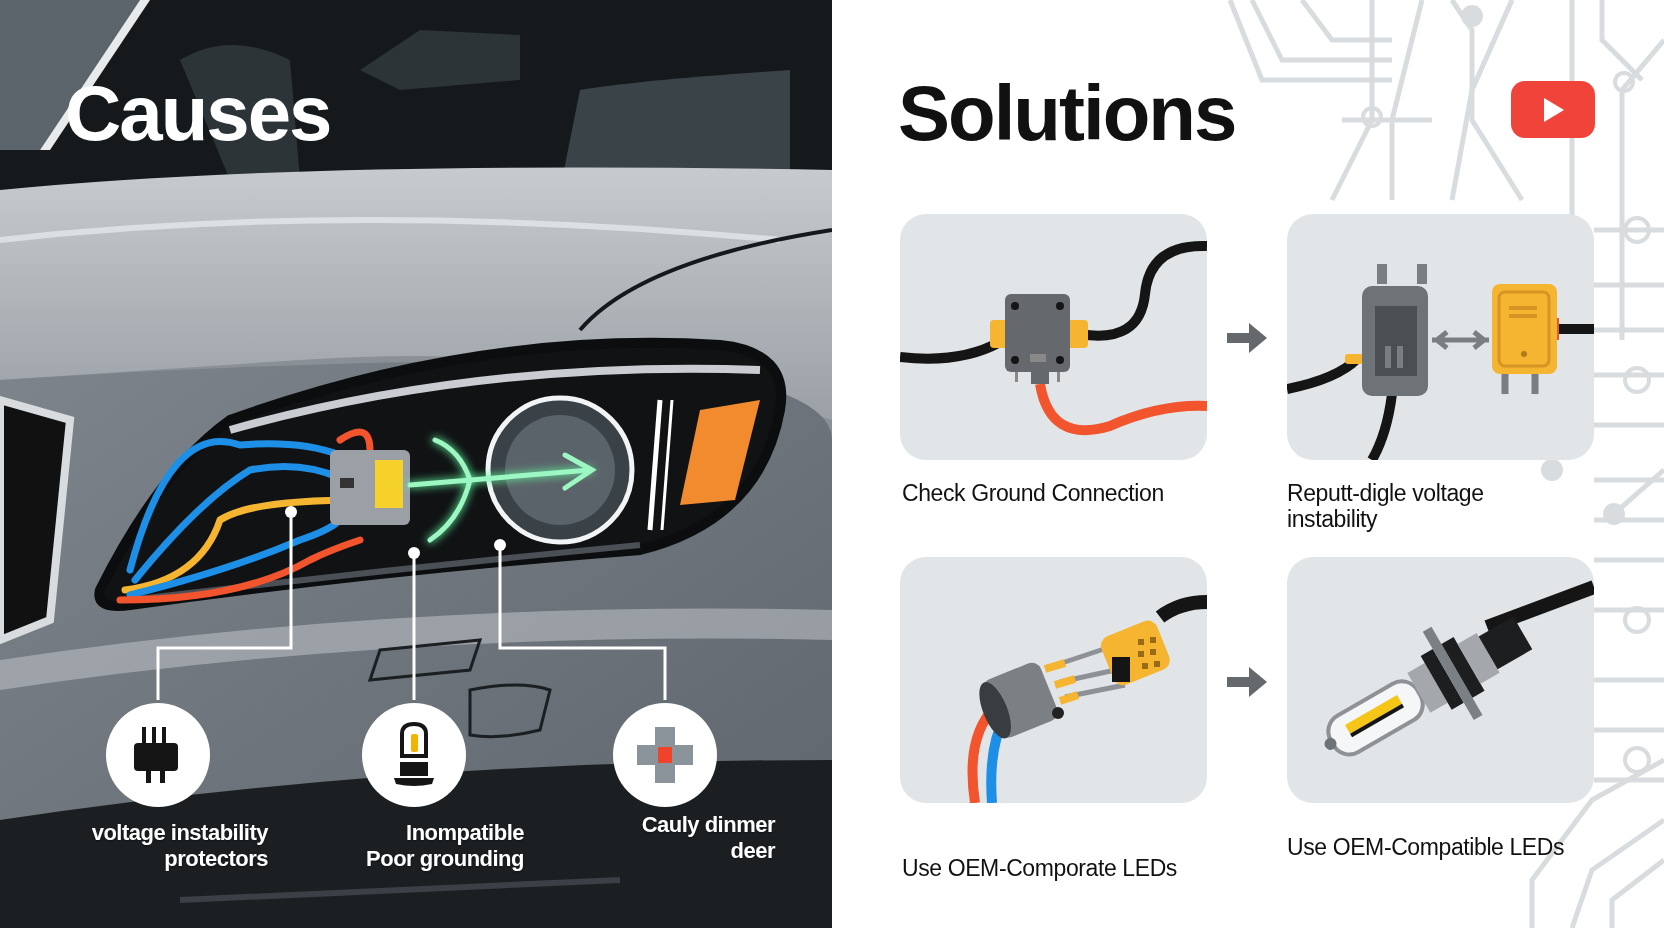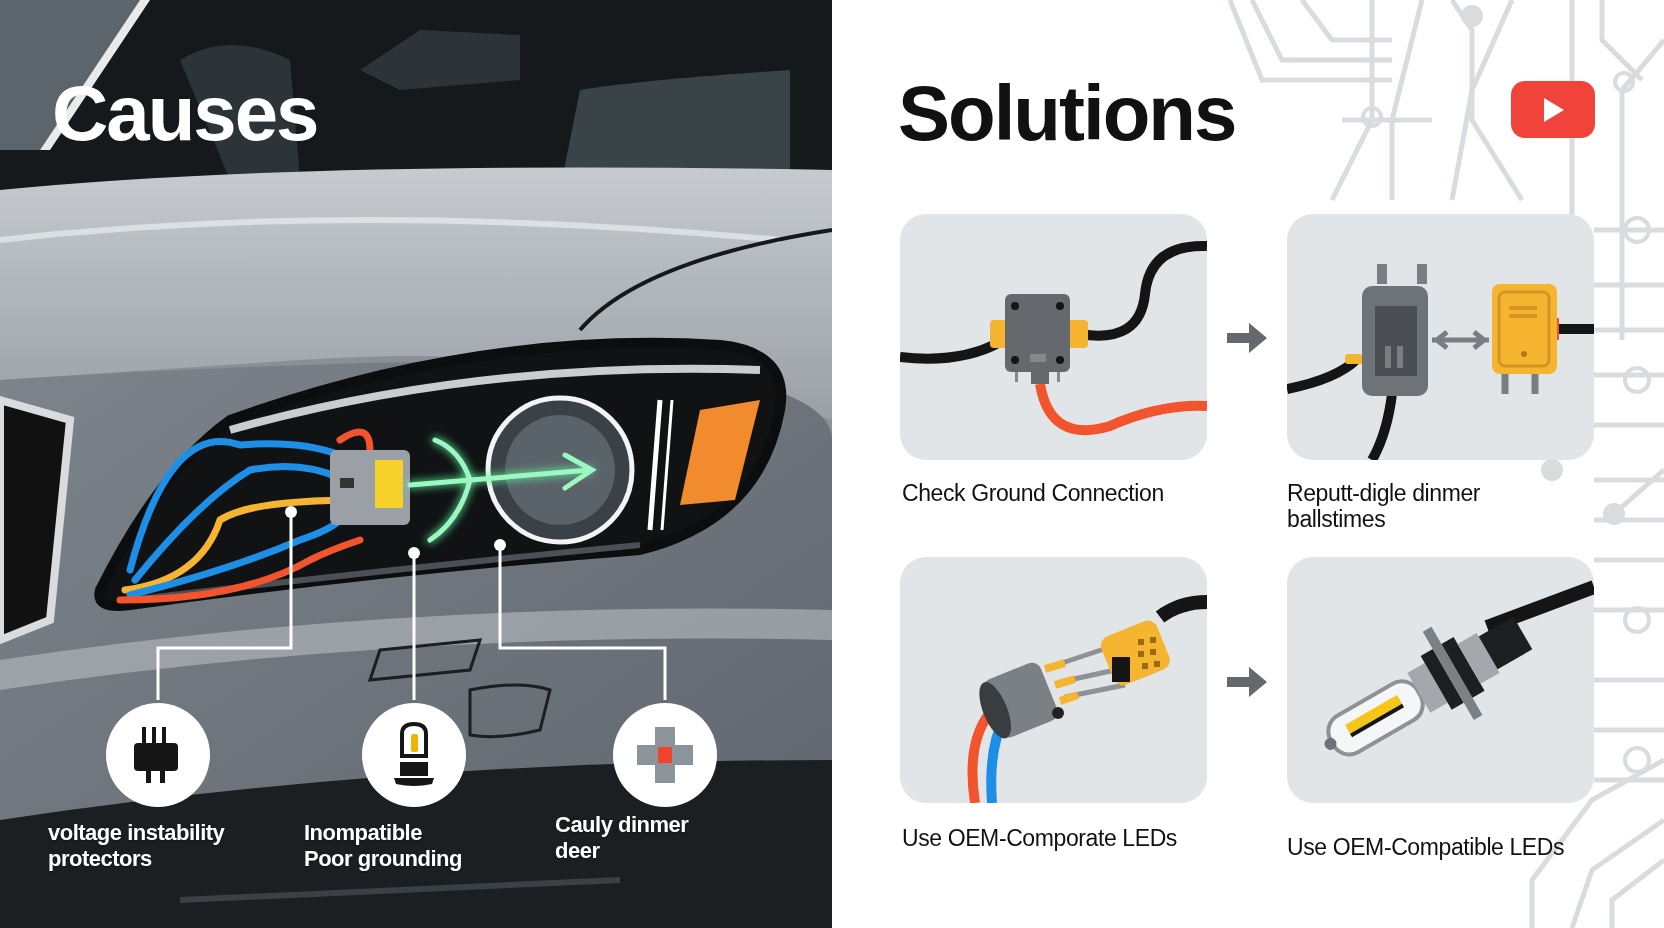--- a/index.html
+++ b/index.html
@@ -1,21 +1,21 @@
 <!DOCTYPE html>
 <html><head>
 <meta charset="utf-8">
 <style>
 *{margin:0;padding:0;box-sizing:border-box}
 body{width:1664px;height:928px;overflow:hidden;font-family:"Liberation Sans",sans-serif;background:#fff;position:relative}
 .left{position:absolute;left:0;top:0;width:832px;height:928px;overflow:hidden;background:#8a9096}
 .right{position:absolute;left:832px;top:0;width:1008px;height:928px;background:#fff;overflow:hidden}
 .title{position:absolute;font-weight:bold;font-size:78px;letter-spacing:-2px}
 .cause-circle{position:absolute;width:104px;height:104px;border-radius:50%;background:#fff;display:flex;align-items:center;justify-content:center}
-.cause-label{position:absolute;width:220px;text-align:left;color:#fff;font-weight:bold;font-size:22px;line-height:26px;letter-spacing:-0.5px;text-shadow:0 1px 2px rgba(0,0,0,.4)}
+.cause-label{position:absolute;width:220px;text-align:right;color:#fff;font-weight:bold;font-size:22px;line-height:26px;letter-spacing:-0.5px;text-shadow:0 1px 2px rgba(0,0,0,.4)}
 .card{position:absolute;width:307px;height:246px;border-radius:26px;background:#e2e5e8;overflow:hidden}
 .card-label{position:absolute;font-weight:normal;font-size:23px;line-height:26px;color:#111;letter-spacing:-0.4px}
 .arrow{position:absolute;width:40px;height:30px}
 .yt{position:absolute;left:1511px;top:81px;width:84px;height:57px;border-radius:14px;display:flex;align-items:center;justify-content:center}
 </style>
 </head>
 <body>
 
 <div class="left">
   <svg width="832" height="928" viewBox="0 0 832 928" style="position:absolute;left:0;top:0">
@@ -91,21 +91,21 @@
     <g stroke="#fff" stroke-width="3" fill="none">
       <path d="M291,515 L291,648 L158,648 L158,700"></path>
       <path d="M414,553 L414,700"></path>
       <path d="M500,545 L500,648 L665,648 L665,700"></path>
     </g>
     <circle cx="291" cy="512" r="6" fill="#fff"></circle>
     <circle cx="414" cy="553" r="6" fill="#fff"></circle>
     <circle cx="500" cy="545" r="6" fill="#fff"></circle>
   </svg>
 
-  <div class="title" style="left:52px;top:68px;color:#fff">Causes</div>
+  <div class="title" style="left:65px;top:68px;color:#fff">Causes</div>
 
   <div class="cause-circle" style="left:106px;top:703px">
     <svg width="56" height="60" viewBox="0 0 56 60">
       <rect x="12" y="2" width="4" height="20" fill="#151515"></rect>
         <rect x="22" y="2" width="4" height="20" fill="#151515"></rect>
         <rect x="32" y="2" width="4" height="20" fill="#151515"></rect>
       <rect x="4" y="18" width="44" height="28" rx="4" fill="#151515"></rect>
       <rect x="16" y="44" width="5" height="14" fill="#151515"></rect>
         <rect x="30" y="44" width="5" height="14" fill="#151515"></rect>
     </svg>
@@ -283,22 +283,22 @@
       <path d="M0,10 L22,10 L22,0 L40,15 L22,30 L22,20 L0,20Z" fill="#65696d"></path>
     </svg>
   <svg class="arrow" style="left:395px;top:667px" viewBox="0 0 40 30">
       <path d="M0,10 L22,10 L22,0 L40,15 L22,30 L22,20 L0,20Z" fill="#65696d"></path>
     </svg>
 
   <div class="card-label" style="left:70px;top:480px">
     <div>Check Ground Connection</div>
   </div>
   <div class="card-label" style="left:455px;top:480px">
-    <div>Reputt-digle dinmer</div>
-    <div>ballstimes</div>
-  </div>
-  <div class="card-label" style="left:70px;top:825px">
+    <div>Reputt-digle voltage</div>
+    <div>instability</div>
+  </div>
+  <div class="card-label" style="left:70px;top:855px">
     <div>Use OEM-Comporate LEDs</div>
   </div>
   <div class="card-label" style="left:455px;top:834px">
     <div>Use OEM-Compatible LEDs</div>
   </div>
 </div>
 
 </body></html>

